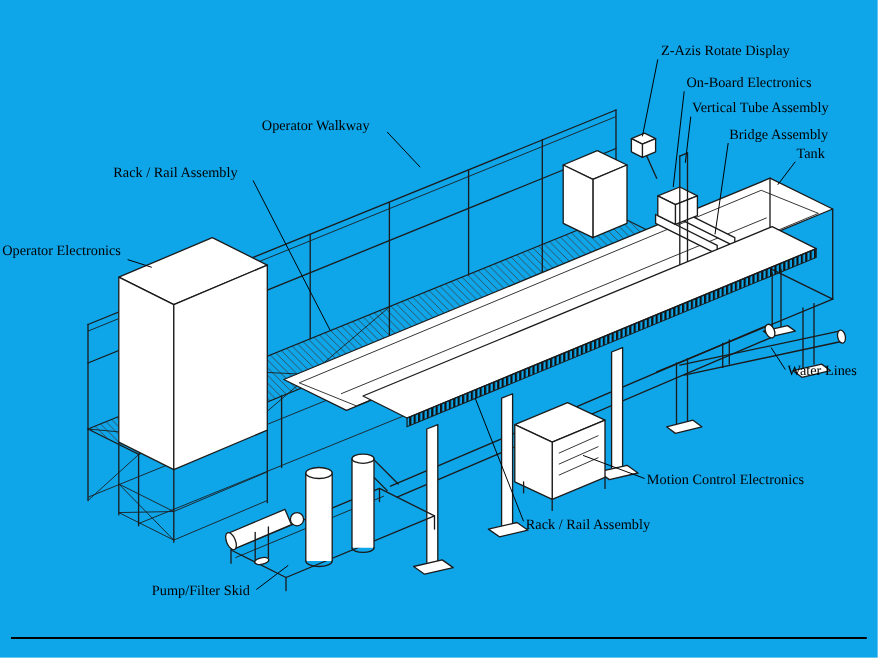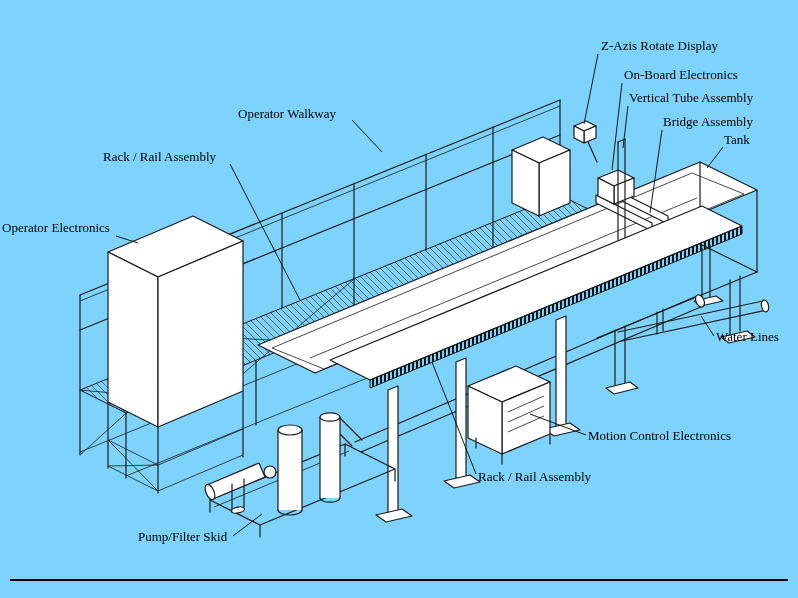--- a/index.html
+++ b/index.html
@@ -1,16 +1,16 @@
 <!DOCTYPE html>
 <html><head>
 <meta charset="utf-8">
 <style>
   html,body{margin:0;padding:0;background:#fff;}
-  .page{position:relative;width:798px;height:598px;background:#7dd3fc;overflow:hidden;
+  .page{position:relative;width:798px;height:598px;background:#0ea5e9;overflow:hidden;
         font-family:"Liberation Serif", serif;}
   svg{position:absolute;left:0;top:0;}
   .ln{stroke:#1b1b1b;stroke-width:1.2;fill:none;stroke-linecap:round;stroke-linejoin:round;}
   .thin{stroke:#1b1b1b;stroke-width:0.8;fill:none;}
   .fw{fill:#ffffff;stroke:#1b1b1b;stroke-width:1.2;stroke-linejoin:round;}
   .ldr{stroke:#000000;stroke-width:0.9;fill:none;}
   text.lbl{font-family:"Liberation Serif", serif;font-size:13px;fill:#000000;}
   .rule{stroke:#000000;stroke-width:2;}
 </style>
 </head>

